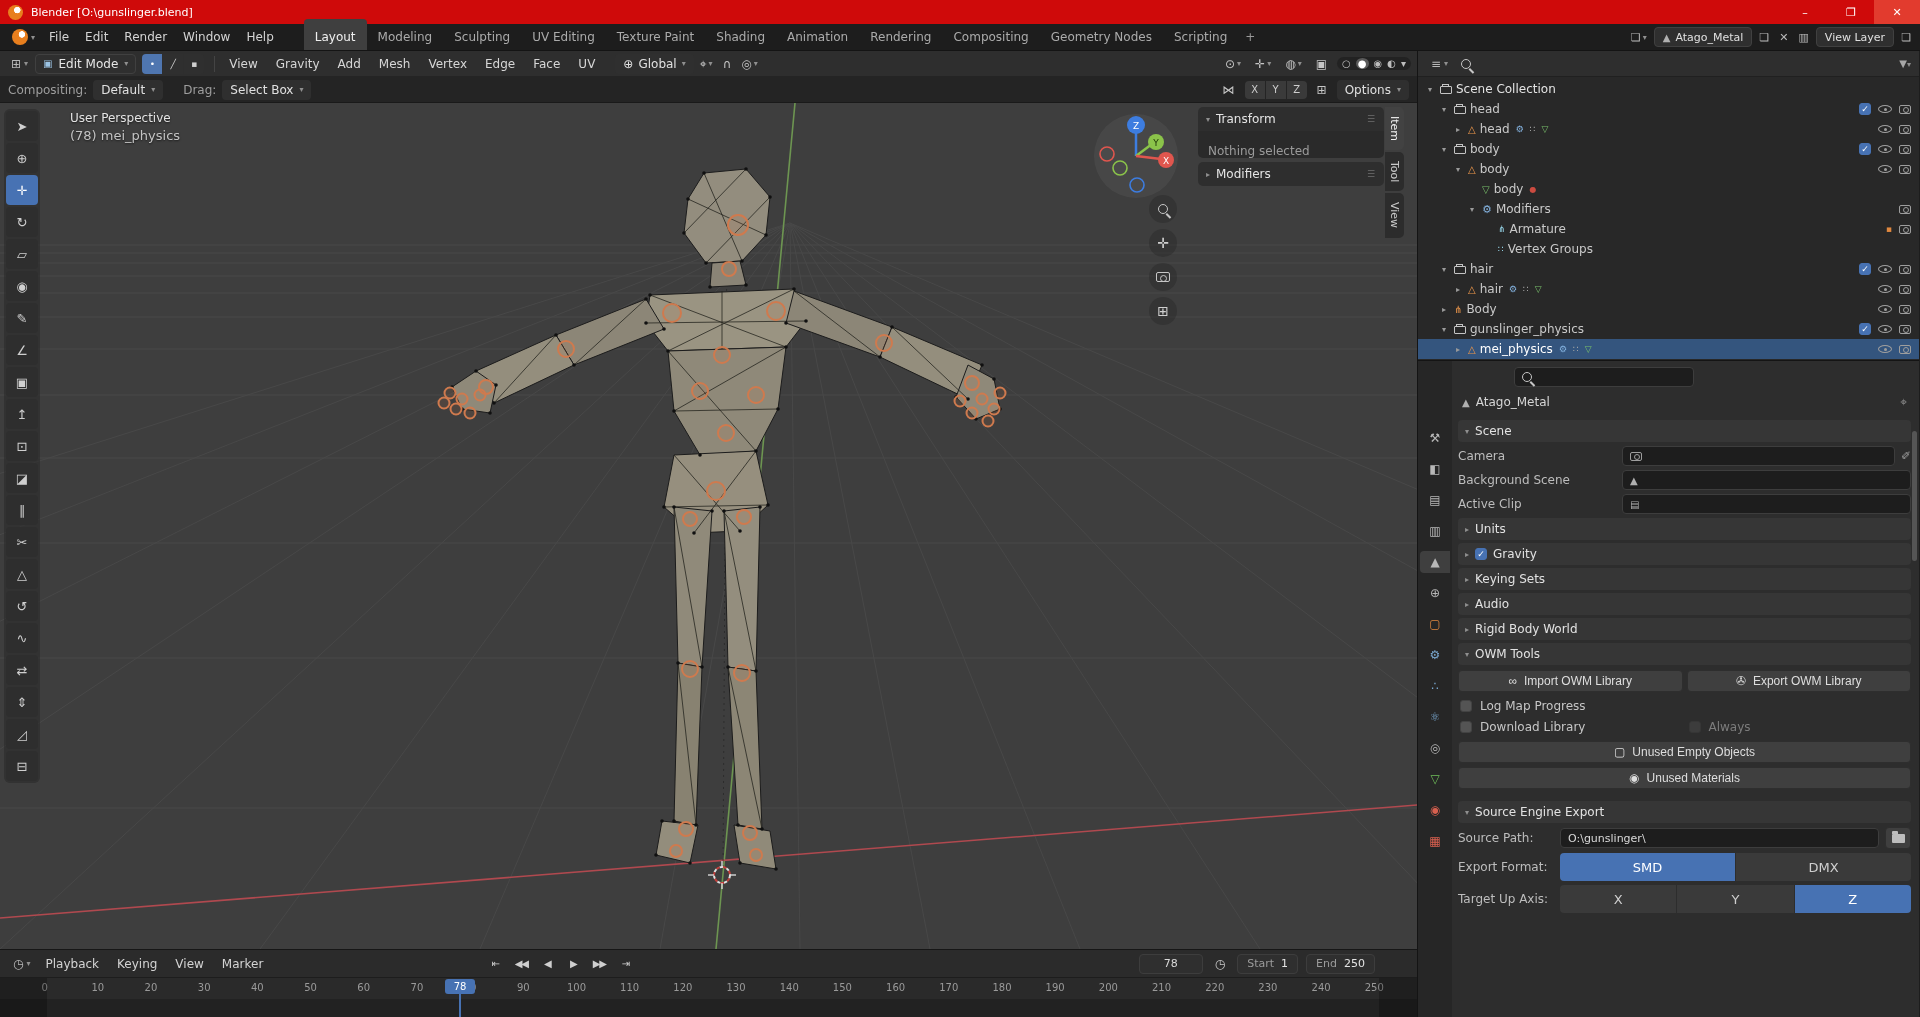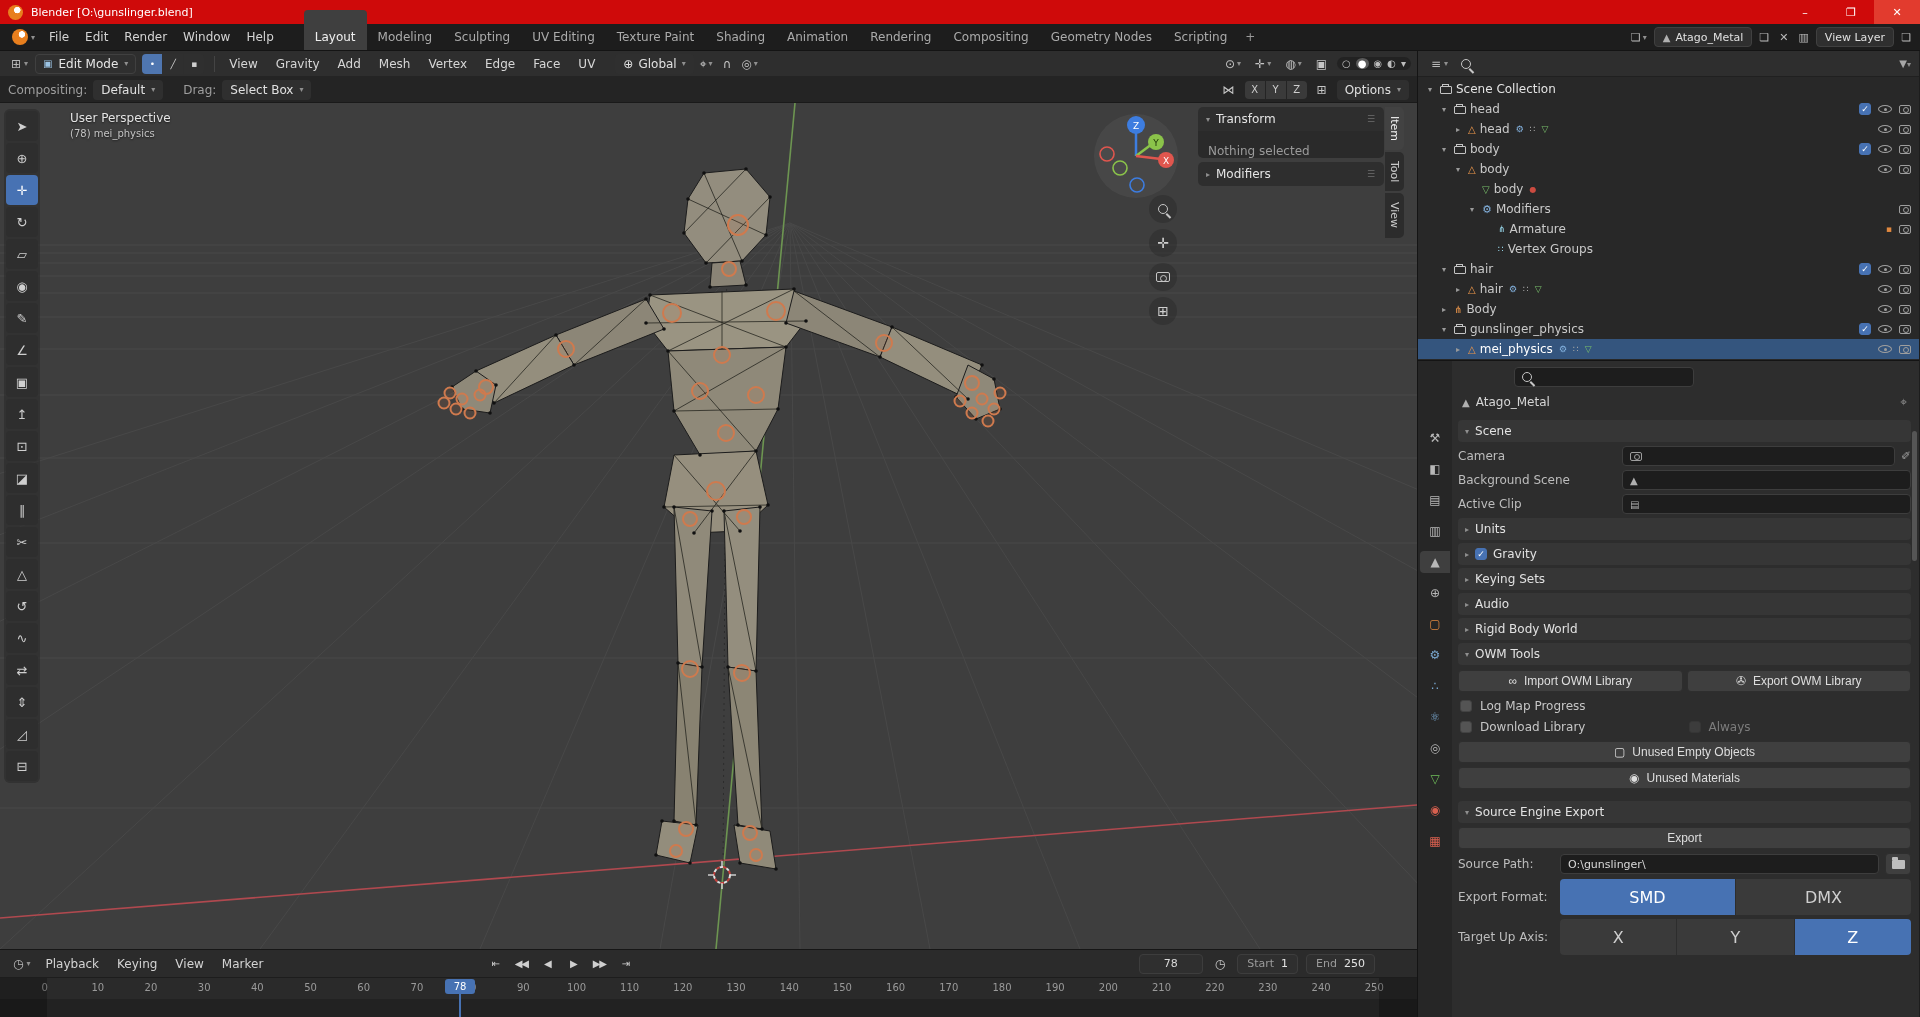--- a/index.html
+++ b/index.html
@@ -14,21 +14,21 @@
 .wbtn{width:46px;height:100%;display:flex;align-items:center;justify-content:center;color:#fff;font-size:11px}
 .wbtn.close{background:#e23b2e}
 
 
 .topbar{height:27px;background:#1d1d1d;display:flex;align-items:center;border-bottom:1px solid #141414;padding:0 6px}
 .logo-btn{display:flex;align-items:center;gap:3px;padding:0 6px}
 .logo-ball{width:16px;height:16px;border-radius:50%;background:radial-gradient(circle at 62% 34%,#fff 0 3px,#e87f1e 3.5px)}
 .car{color:#8f8f8f;font-size:8px}
 .tmenu{padding:3px 8px;color:#d4d4d4;border-radius:3px}
 .ws-tabs{display:flex;margin-left:22px;height:100%;align-items:flex-end}
-.ws{padding:20px 11px 6px;color:#ababab;font-size:12px;border-radius:4px 4px 0 0}
+.ws{padding:11px 11px 6px;color:#ababab;font-size:12px;border-radius:4px 4px 0 0}
 .ws.active{background:#3f3f3f;color:#f0f0f0}
 .ws.plus{color:#9a9a9a;padding:5px 7px 6px}
 .tb-right{margin-left:auto;display:flex;align-items:center;gap:4px}
 .tb-iconbtn{color:#b9b9b9;font-size:11px;display:flex;align-items:center;gap:2px;padding:2px 3px}
 .tb-field{height:20px;background:#2f2f2f;border:1px solid #404040;border-radius:4px;display:flex;align-items:center;gap:5px;padding:0 8px;color:#e0e0e0;font-size:11px}
 .mini{font-size:10px;color:#b0b0b0}
 
 
 .main{display:flex;height:966px}
 .left-col{width:1417px;display:flex;flex-direction:column}
@@ -59,21 +59,21 @@
 .axis-seg{display:flex;gap:1px}
 .axis-seg span{width:20px;height:18px;background:#3a3a3a;display:flex;align-items:center;justify-content:center;font-size:10px;color:#cfcfcf}
 .axis-seg span:first-child{border-radius:4px 0 0 4px}
 .axis-seg span:last-child{border-radius:0 4px 4px 0}
 
 
 .vp-canvas{position:relative;height:846px;background:#3e3e3e;overflow:hidden}
 .vp-canvas>svg.scene{position:absolute;inset:0}
 .overlay-info{position:absolute;left:70px;top:8px;text-shadow:0 1px 2px rgba(0,0,0,.6)}
 .overlay-info .l1{font-size:12px;color:#e4e4e4}
-.overlay-info .l2{font-size:10px;color:#c4c4c4;margin-top:3px}
+.overlay-info .l2{font-size:13px;color:#c4c4c4;margin-top:3px}
 .left-toolbar{position:absolute;left:4px;top:6px;width:36px;display:flex;flex-direction:column;gap:2px;background:rgba(40,40,40,.55);padding:2px;border-radius:6px}
 .tool-btn{width:32px;height:30px;border-radius:4px;background:#2e2e2e;display:flex;align-items:center;justify-content:center;color:#cfcfcf;font-size:13px}
 .tool-btn.on{background:#4772b3;color:#fff}
 .nav-gizmo{position:absolute;left:1091px;top:8px}
 .nav-btn{position:absolute;width:28px;height:28px;border-radius:50%;display:flex;align-items:center;justify-content:center;color:#cfcfcf;font-size:14px;background:rgba(35,35,35,.35)}
 .i-mag{position:relative;width:10px;height:10px;border:1.6px solid #c6c6c6;border-radius:50%;display:inline-block}
 .i-mag::after{content:'';position:absolute;left:8px;top:8px;width:6px;height:1.6px;background:#c6c6c6;transform:rotate(45deg);transform-origin:0 0}
 .i-cambody{position:relative;width:14px;height:10px;border:1.4px solid #c6c6c6;border-radius:2px;display:inline-block}
 .i-cambody::before{content:'';position:absolute;left:3px;top:1.5px;width:5px;height:5px;border:1.4px solid #c6c6c6;border-radius:50%}
 
@@ -130,21 +130,21 @@
 .p-btnrow{display:flex;gap:4px;margin:5px 0}
 .p-btnrow .pbtn{flex:1}
 .p-chkrow{display:flex;align-items:center;gap:8px;margin:7px 2px;color:#c6c6c6}
 .p-chkrow .half{flex:1;display:flex;align-items:center;gap:8px}
 .dim{color:#7c7c7c}
 .chk.off{background:#545454}
 .chk.dis{background:#3c3c3c;border-color:#363636}
 .p-box{height:22px;background:#323232;border:1px solid #272727;border-radius:4px;display:flex;align-items:center;padding:0 8px;color:#cfcfcf;margin:5px 0}
 .fullw{width:100%;margin:4px 0}
 .seg{flex:1;display:flex;gap:1px}
-.seg span{flex:1;height:36px;background:#3a3a3a;display:flex;align-items:center;justify-content:center;font-size:16px;color:#cfcfcf}
+.seg span{flex:1;height:28px;background:#3a3a3a;display:flex;align-items:center;justify-content:center;font-size:13px;color:#cfcfcf}
 .seg span:first-child{border-radius:4px 0 0 4px}
 .seg span:last-child{border-radius:0 4px 4px 0}
 .seg .on{background:#4772b3;color:#fff}
 .i-folder{position:relative;width:13px;height:9px;background:#bdbdbd;border-radius:1px;display:inline-block}
 .i-folder::before{content:'';position:absolute;left:0;top:-3px;width:6px;height:3px;background:#bdbdbd;border-radius:1px 1px 0 0}
 .p-scroll{position:absolute;right:2px;top:70px;width:5px;height:130px;background:#555;border-radius:3px}
 
 
 .timeline{height:68px;background:#2b2b2b;border-top:1px solid #161616;position:relative}
 .tl-header{height:28px;display:flex;align-items:center;gap:2px;padding:0 8px;border-bottom:1px solid #1d1d1d}
@@ -844,23 +844,20 @@
             </button>
           <button class="pbtn fullw">
               <span>◉</span>
               <span>Unused Materials</span>
             </button>
 
           <div class="p-sect" style="margin-top:12px">
               <span class="car">▾</span>
               <span>Source Engine Export</span>
             </div>
-          <button class="pbtn fullw">
-              <span>Export</span>
-            </button>
           <div class="p-row">
               <span class="p-label left">Source Path:</span>
               <span class="fld p-field">O:\gunslinger\</span>
               <span class="pbtn" style="width:26px">
                 <span class="i-folder"></span>
               </span>
             </div>
           <div class="p-row">
               <span class="p-label left">Export Format:</span>
               <div class="seg">

